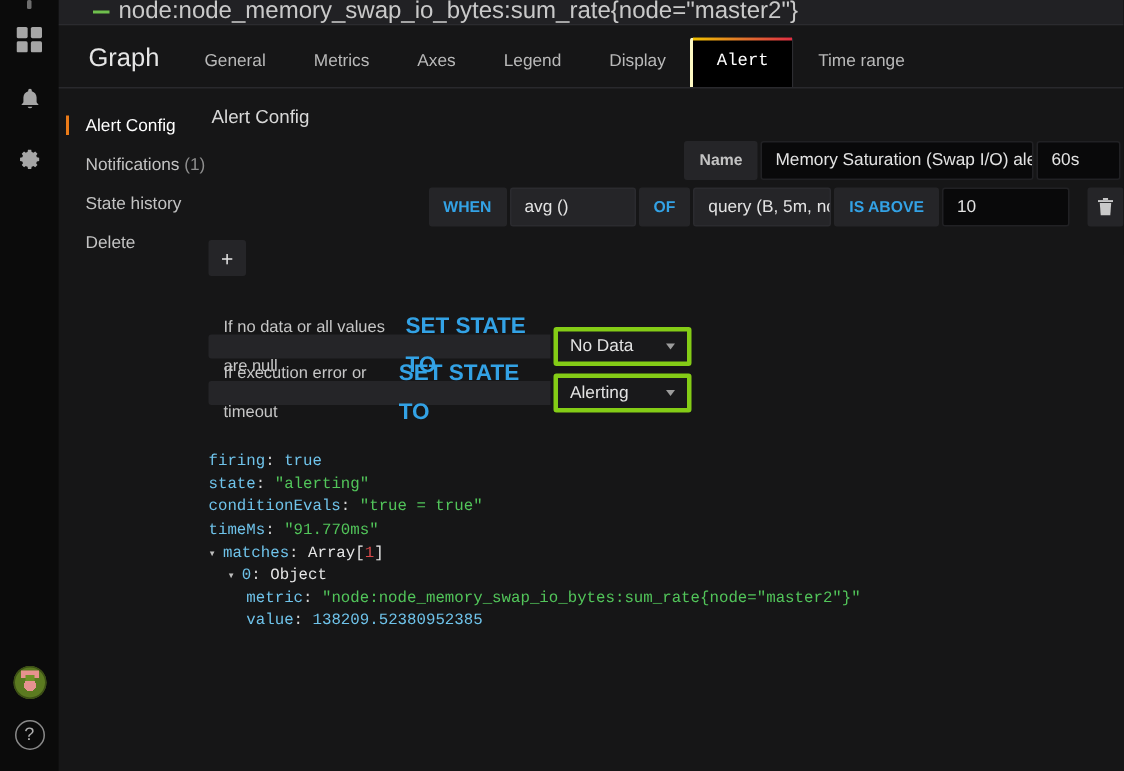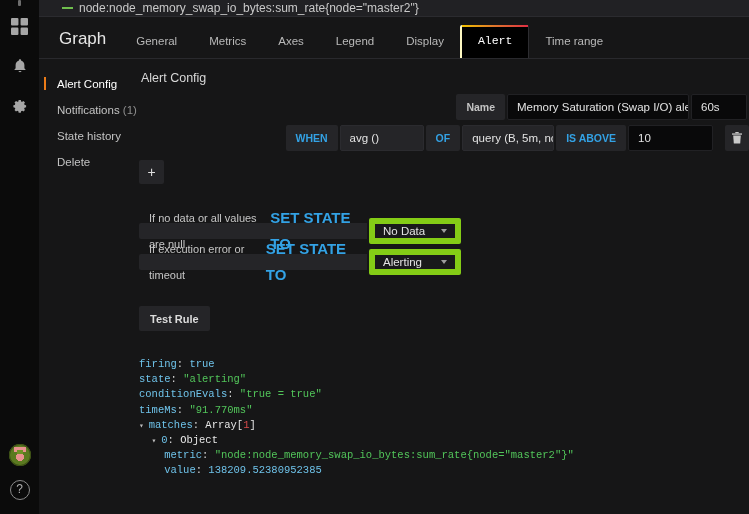--- a/index.html
+++ b/index.html
@@ -93,21 +93,21 @@
     padding-left: 23px;
     box-sizing: border-box;
   }
   .legend-dash {
     display: inline-block;
     width: 11px; height: 2px;
     background: #6fbf4d;
     margin-right: 6px;
   }
   .legend-text {
-    font-size: 12px;
+    font-size: 16px;
     color: #c9c9c9;
     white-space: nowrap;
   }
 
   
   .tabbar {
     height: 42px;
     background: #161617;
     display: flex;
     align-items: flex-end;
@@ -279,21 +279,21 @@
     align-items: center;
     justify-content: space-between;
   }
   .set-state {
     color: #33a2e5;
     font-size: 15px;
     font-weight: bold;
   }
   .state-select {
     background: #19191b;
-    border: 6px solid #84cc16;
+    border: 3px solid #84cc16;
     color: #e3e3e3;
     font-size: 11.5px;
     height: 26px;
     width: 92px;
     border-radius: 2px;
     margin-left: 2px;
     padding: 0 8px;
     box-sizing: border-box;
     display: flex;
     align-items: center;
@@ -454,19 +454,18 @@
             <span>If execution error or timeout</span>
             <span class="set-state">SET STATE TO</span>
           </div>
           <div class="state-select">
             <span>Alerting</span>
             <span class="caret"></span>
           </div>
         </div>
       </div>
 
-      <button class="test-rule">Test Rule</button>
 
       <div class="console" id="console-output"><div><span></span><span class="tw"></span><span class="k">firing</span><span>: </span><span class="n">true</span></div><div><span></span><span class="tw"></span><span class="k">state</span><span>: </span><span class="s">"alerting"</span></div><div><span></span><span class="tw"></span><span class="k">conditionEvals</span><span>: </span><span class="s">"true = true"</span></div><div><span></span><span class="tw"></span><span class="k">timeMs</span><span>: </span><span class="s">"91.770ms"</span></div><div><span></span><span class="tw">▾ </span><span class="k">matches</span><span>: </span><span><span class="w">Array[</span><span class="r">1</span><span class="w">]</span></span></div><div><span>  </span><span class="tw">▾ </span><span class="k">0</span><span>: </span><span class="w">Object</span></div><div><span>    </span><span class="tw"></span><span class="k">metric</span><span>: </span><span class="s">"node:node_memory_swap_io_bytes:sum_rate{node="master2"}"</span></div><div><span>    </span><span class="tw"></span><span class="k">value</span><span>: </span><span class="n">138209.52380952385</span></div></div>
 
     </div>
   </div>
 </div>
 
 </body></html>

